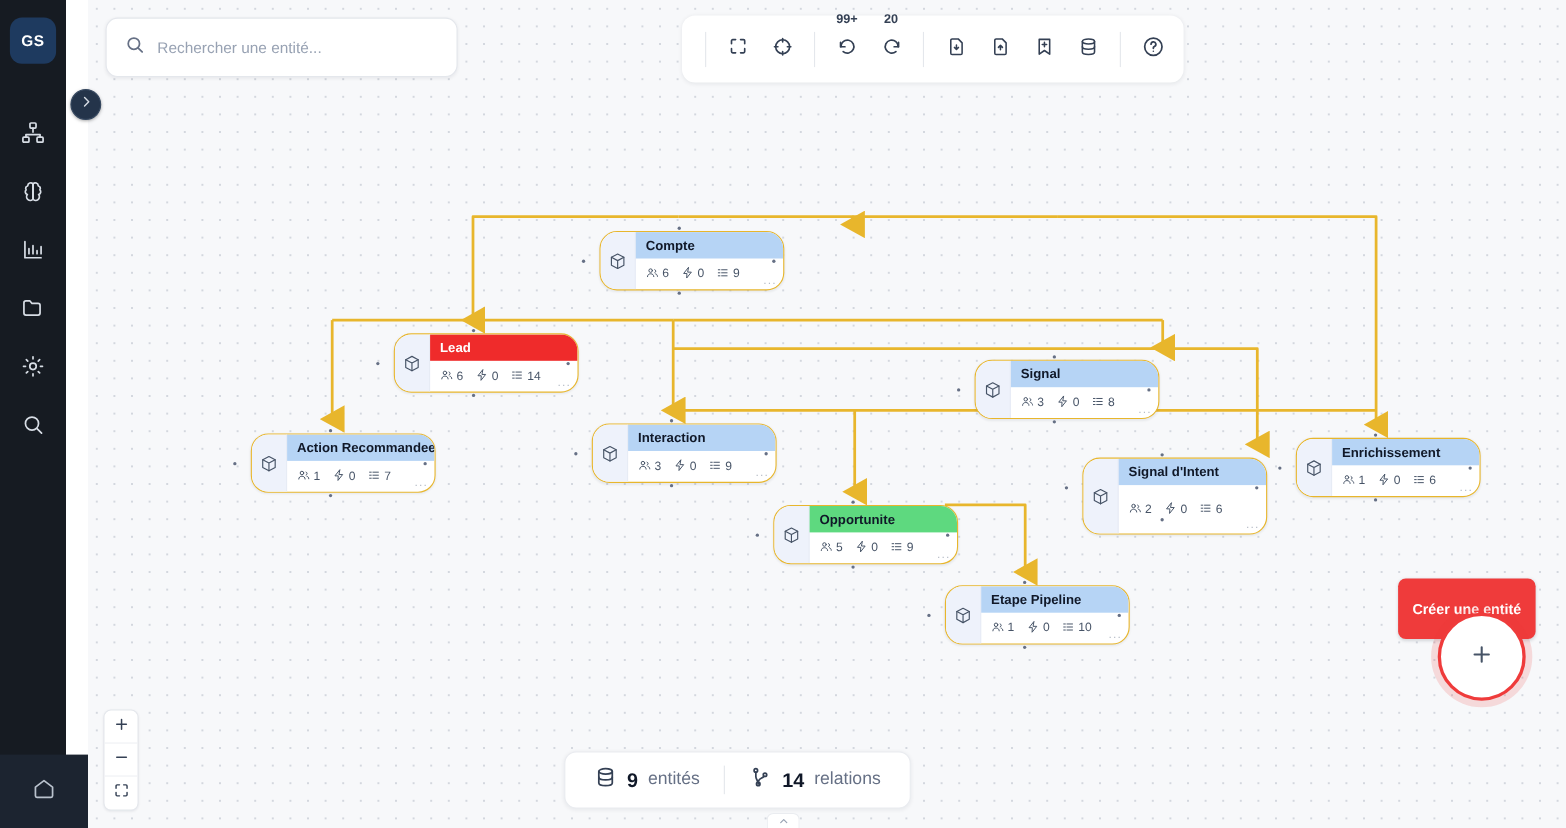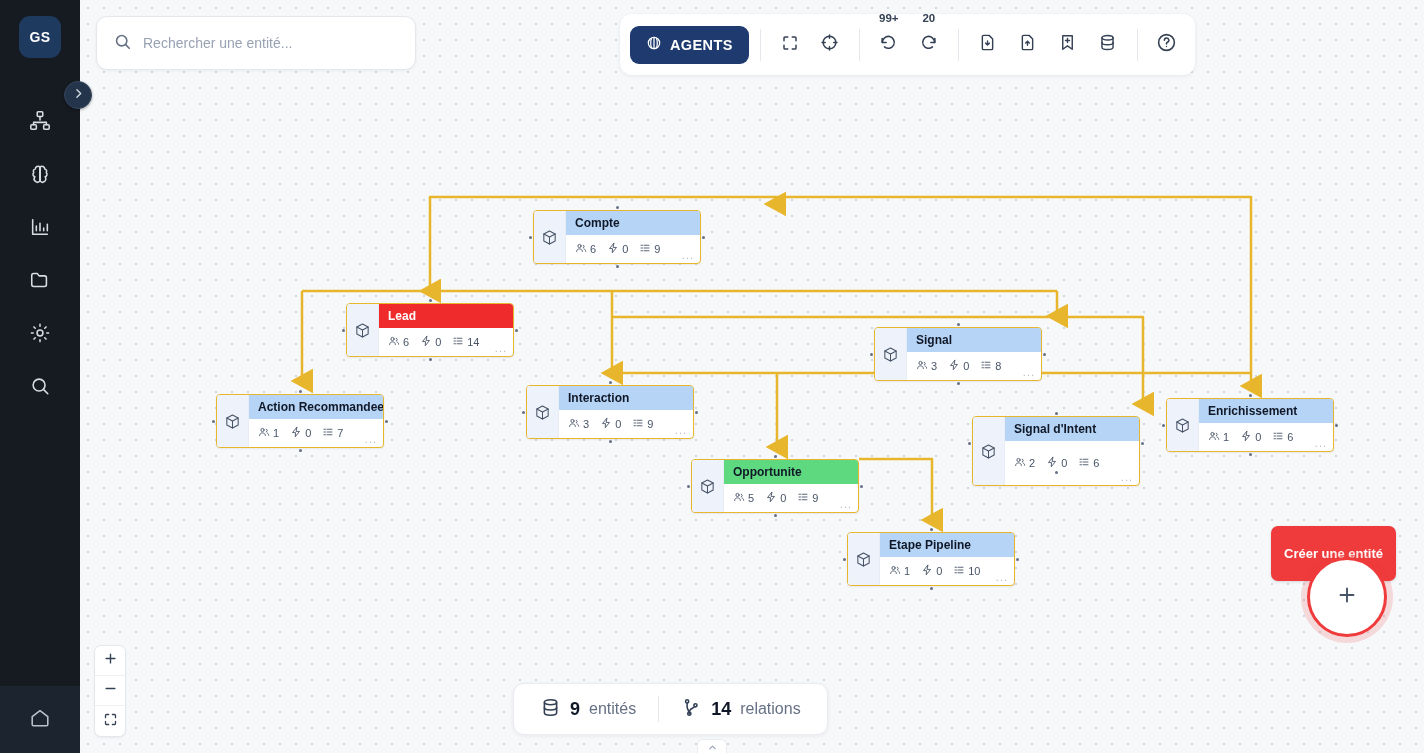--- a/index.html
+++ b/index.html
@@ -6,21 +6,21 @@
   html, body {
     width: 1424px; height: 753px;
     overflow: hidden;
     font-family: "Liberation Sans", sans-serif;
     background: #ffffff;
   }
   #app { position: relative; width: 1424px; height: 753px; }
 
   
   .rail {
-    position: absolute; left: 0; top: 0; width: 80px; height: 753px;
+    position: absolute; left: 0; top: 0; width: 60px; height: 753px;
     background: #161b22;
     display: flex; flex-direction: column; align-items: center;
     z-index: 40;
   }
   .rail-logo {
     width: 42px; height: 42px; margin-top: 16px;
     background: #1e3a5f; border-radius: 11px;
     display: flex; align-items: center; justify-content: center;
     color: #ffffff; font-size: 14px; font-weight: bold; letter-spacing: .5px;
   }
@@ -99,24 +99,25 @@
     position: absolute; top: -15px; left: 50%; transform: translateX(-50%);
     font-size: 11.5px; font-weight: bold; color: #344054; white-space: nowrap;
   }
   .tb-group { display: flex; align-items: center; gap: 4px; }
 
   
   .node {
     position: absolute;
     background: #ffffff;
     border: 1.5px solid #e8b62c;
-    border-radius: 4px;
+    border-radius: 16px;
     display: flex; overflow: hidden;
     box-shadow: 0 1px 2px rgba(16,24,40,.07);
     cursor: pointer;
+    margin-left: 12px;
   }
   .node-icon {
     width: 32px; flex: 0 0 32px;
     background: #eef2fb;
     display: flex; align-items: center; justify-content: center;
     border-right: 1px solid #e7ecf5;
   }
   .node-body { flex: 1; display: flex; flex-direction: column; min-width: 0; }
   .node-title {
     height: 24px; display: flex; align-items: center; padding: 0 9px;
@@ -309,30 +310,20 @@
       <svg width="19" height="19" viewBox="0 0 24 24" fill="none" stroke="#667085" stroke-width="2" stroke-linecap="round">
         <circle cx="11" cy="11" r="6.5"></circle>
           <path d="M16 16l4.5 4.5"></path>
       </svg>
     </span>
     <input type="text" placeholder="Rechercher une entité..." style="">
   </div>
 
   <div class="toolbar">
 
-    <div class="tb-pill agents">
-      <span>
-        <svg width="16" height="16" viewBox="0 0 24 24" fill="none" stroke="#fff" stroke-width="1.9" stroke-linecap="round" stroke-linejoin="round">
-          <circle cx="12" cy="12" r="8.5"></circle>
-            <path d="M12 3.5v17"></path>
-            <path d="M8.3 5.6c-1.6 1.4-1.6 11.4 0 12.8M15.7 5.6c1.6 1.4 1.6 11.4 0 12.8"></path>
-        </svg>
-      </span>
-      <span>AGENTS</span>
-    </div>
 
 
     <div class="tb-sep"></div>
 
     <div class="tb-group">
       <div class="tb-btn">
         <span>
           <svg width="18" height="18" viewBox="0 0 24 24" fill="none" stroke="#344054" stroke-width="2" stroke-linecap="round" stroke-linejoin="round">
             <path d="M4 9V5.5a1.5 1.5 0 0 1 1.5-1.5H9M15 4h3.5A1.5 1.5 0 0 1 20 5.5V9M20 15v3.5a1.5 1.5 0 0 1-1.5 1.5H15M9 20H5.5A1.5 1.5 0 0 1 4 18.5V15"></path>
           </svg>

